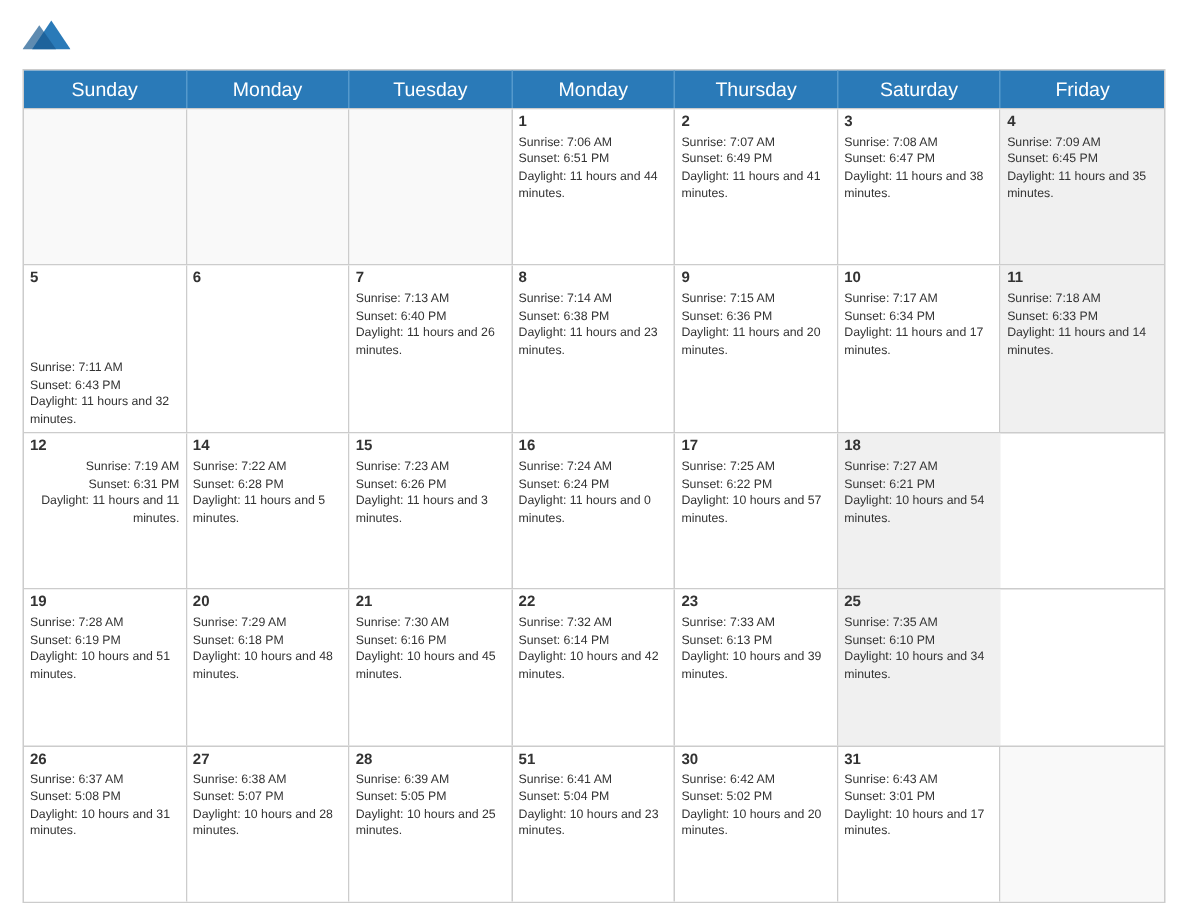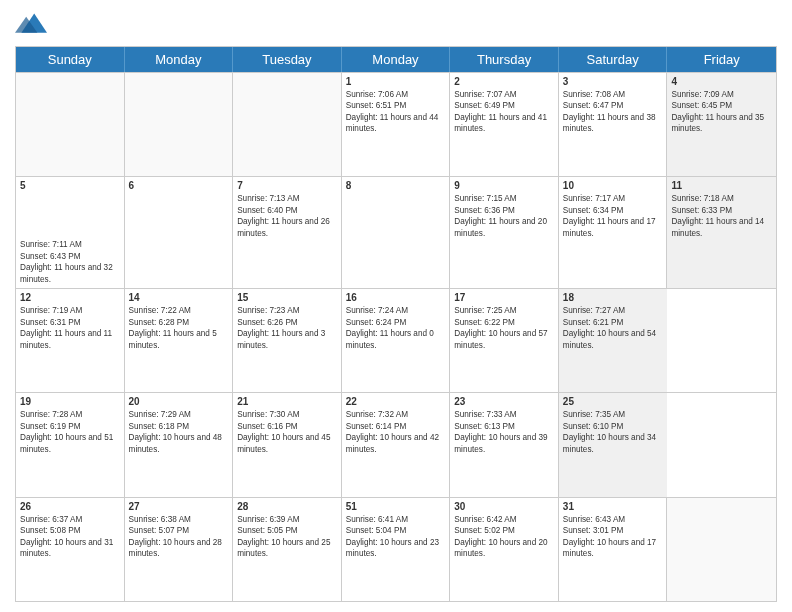--- a/index.html
+++ b/index.html
@@ -184,20 +184,23 @@
             <span class="day-num">6</span>
           </div>
           <div class="cal-cell">
             <span class="day-num">7</span>
             <div class="cell-text" style="white-space: pre-line;">Sunrise: 7:13 AM
 Sunset: 6:40 PM
 Daylight: 11 hours and 26 minutes.</div>
           </div>
           <div class="cal-cell">
             <span class="day-num">8</span>
+            <div class="cell-text" style="white-space: pre-line;">Sunrise: 7:14 AM
+Sunset: 6:38 PM
+Daylight: 11 hours and 23 minutes.</div>
           </div>
           <div class="cal-cell">
             <span class="day-num">9</span>
             <div class="cell-text" style="white-space: pre-line;">Sunrise: 7:15 AM
 Sunset: 6:36 PM
 Daylight: 11 hours and 20 minutes.</div>
           </div>
           <div class="cal-cell">
             <span class="day-num">10</span>
             <div class="cell-text" style="white-space: pre-line;">Sunrise: 7:17 AM
@@ -207,21 +210,21 @@
           <div class="cal-cell shaded">
             <span class="day-num">11</span>
             <div class="cell-text" style="white-space: pre-line;">Sunrise: 7:18 AM
 Sunset: 6:33 PM
 Daylight: 11 hours and 14 minutes.</div>
           </div>
         </div>
         <div class="cal-row">
           <div class="cal-cell">
             <span class="day-num">12</span>
-            <div class="cell-text" style="white-space: pre-line;">Sunrise: 7:19 AM
+            <div class="cell-text" style="white-space: pre-line; text-align: right;">Sunrise: 7:19 AM
 Sunset: 6:31 PM
 Daylight: 11 hours and 11 minutes.</div>
           </div>
           <div class="cal-cell">
             <span class="day-num">14</span>
             <div class="cell-text" style="white-space: pre-line;">Sunrise: 7:22 AM
 Sunset: 6:28 PM
 Daylight: 11 hours and 5 minutes.</div>
           </div>
           <div class="cal-cell">

